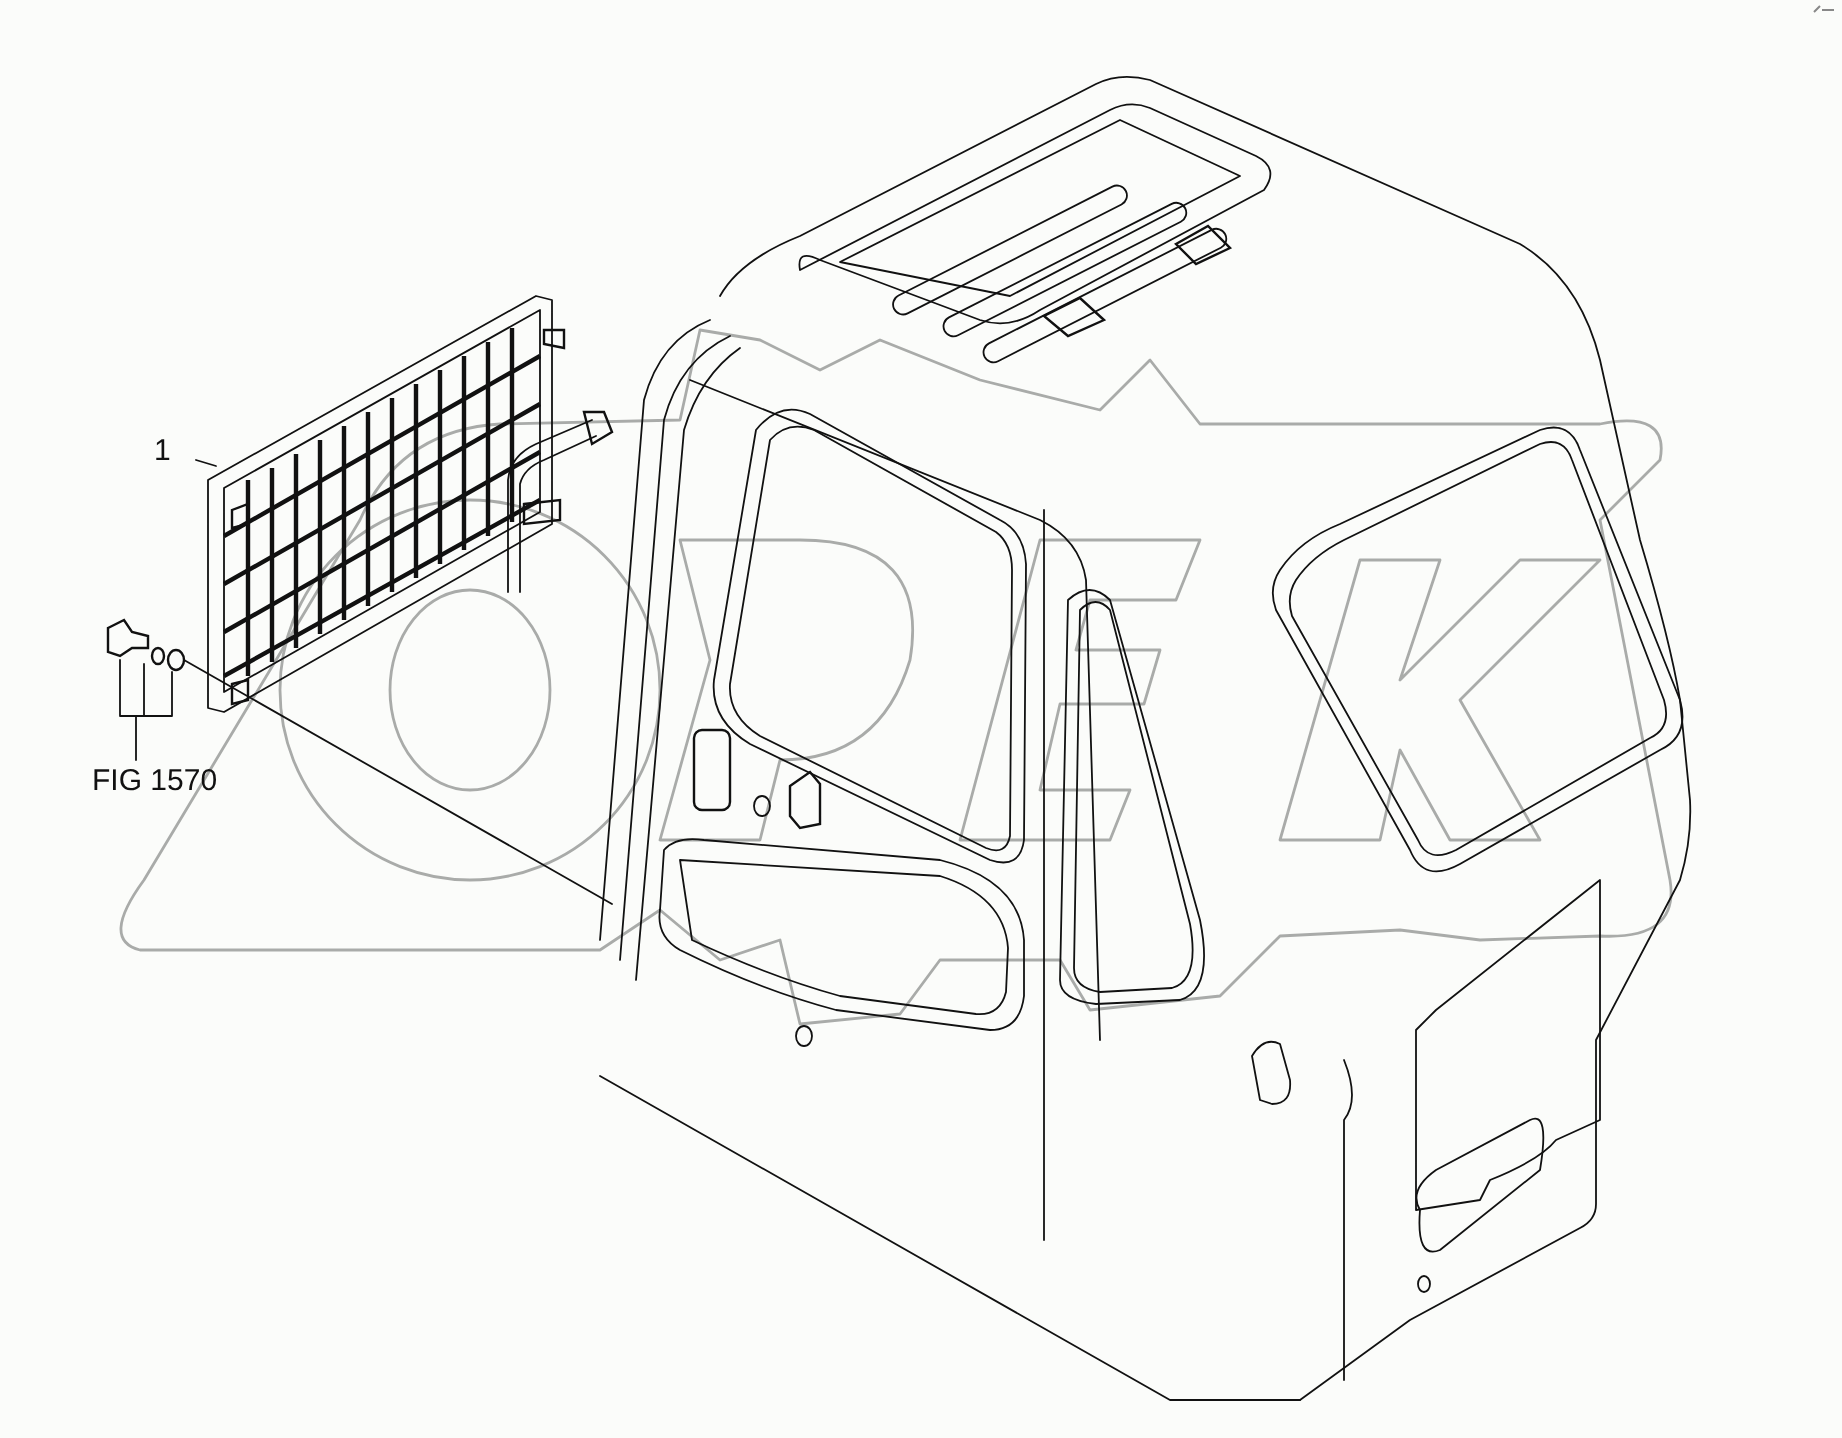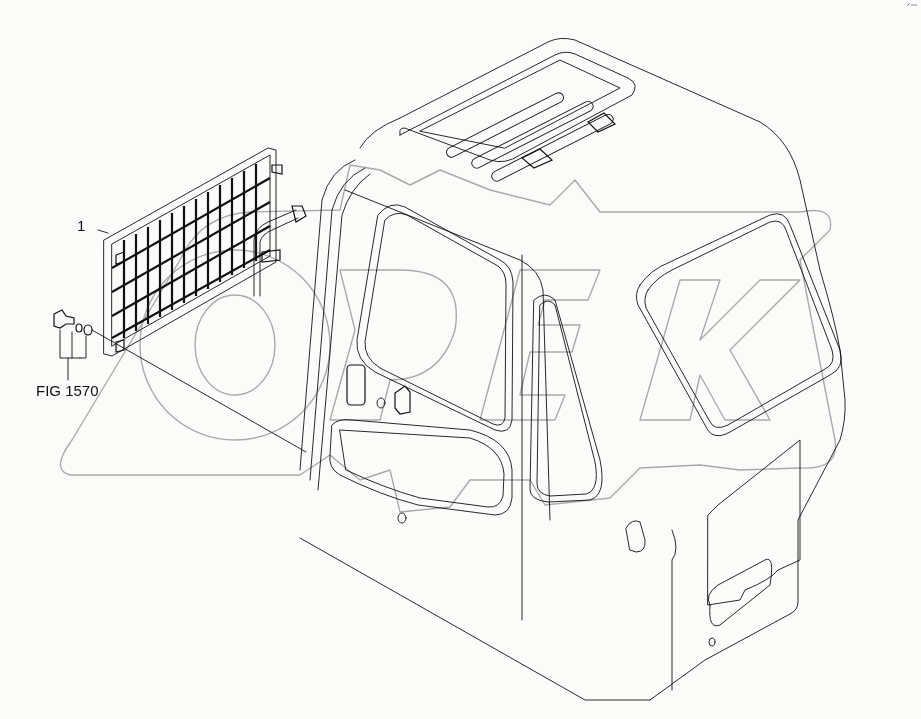--- a/index.html
+++ b/index.html
@@ -4,21 +4,21 @@
 <style>
   html, body { margin: 0; padding: 0; background: #fbfcfa; }
   body { width: 921px; height: 719px; position: relative; overflow: hidden; font-family: "Liberation Sans", sans-serif; }
   #canvas { position: absolute; left: 0; top: 0; width: 921px; height: 719px; }
   .wm { fill: none; stroke: #a9aba9; stroke-width: 1.4; stroke-linejoin: round; }
   .ln { fill: none; stroke: #111; stroke-width: 0.9; stroke-linejoin: round; stroke-linecap: round; }
   .ln2 { fill: none; stroke: #111; stroke-width: 1.2; }
   .grid { fill: none; stroke: #111; stroke-width: 2.2; }
   .label { position: absolute; font-size: 15px; color: #111; line-height: 1; white-space: nowrap; }
   #callout-1 { left: 77px; top: 218px; }
-  #fig-ref { left: 36px; top: 383px; }
+  #fig-ref { left: 46px; top: 383px; }
 </style>
 </head>
 <body>
 
 <svg id="canvas" viewBox="0 0 921 719" xmlns="http://www.w3.org/2000/svg">
 
   <g>
     <path class="wm" d="M72 440 Q50 470 70 475 L300 475 L330 455 L360 480 L390 470 L400 512 L450 507 L470 480 L530 480 L545 505 L610 498 L640 468 L700 465 L740 470 L800 468 Q840 470 835 440 L800 260 L830 230 Q835 205 800 212 L600 212 L575 180 L550 205 L490 190 L440 170 L410 185 L380 170 L350 165 L340 210 L250 212 Q200 215 180 260 Z"></path>
     <ellipse class="wm" cx="235" cy="345" rx="95" ry="95"></ellipse>
     <ellipse class="wm" cx="235" cy="345" rx="40" ry="50"></ellipse>

